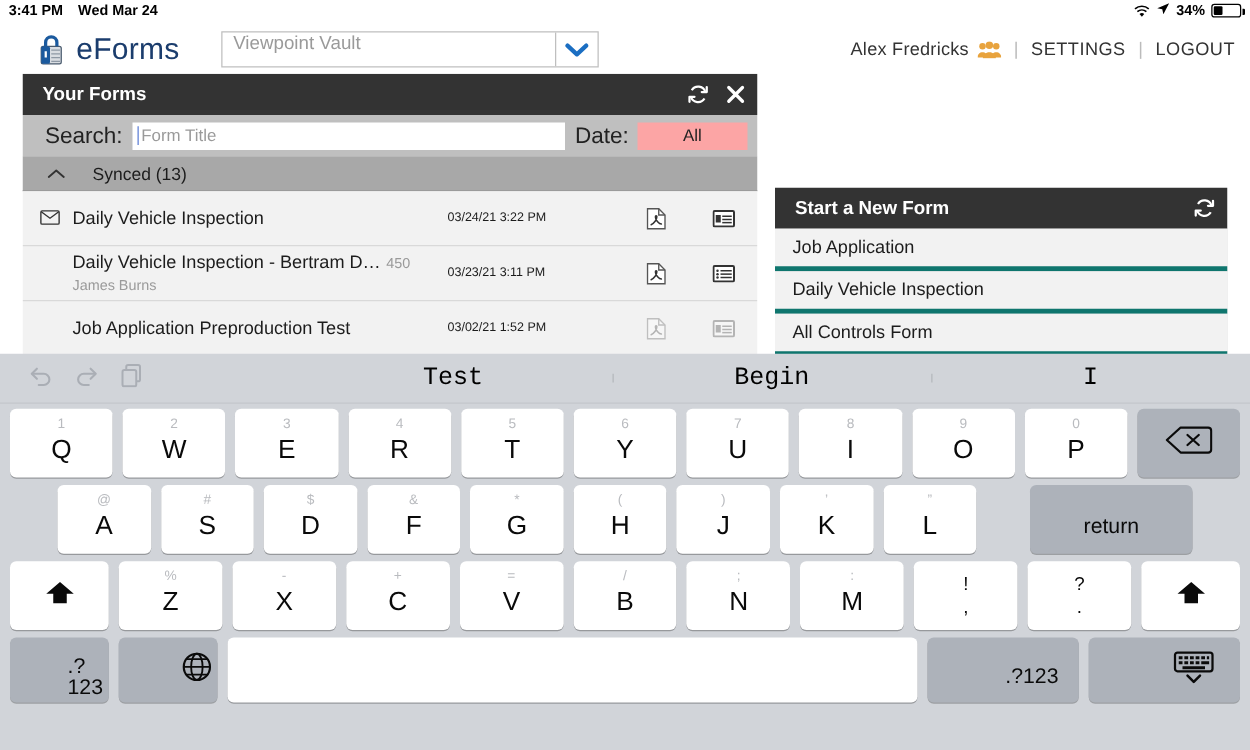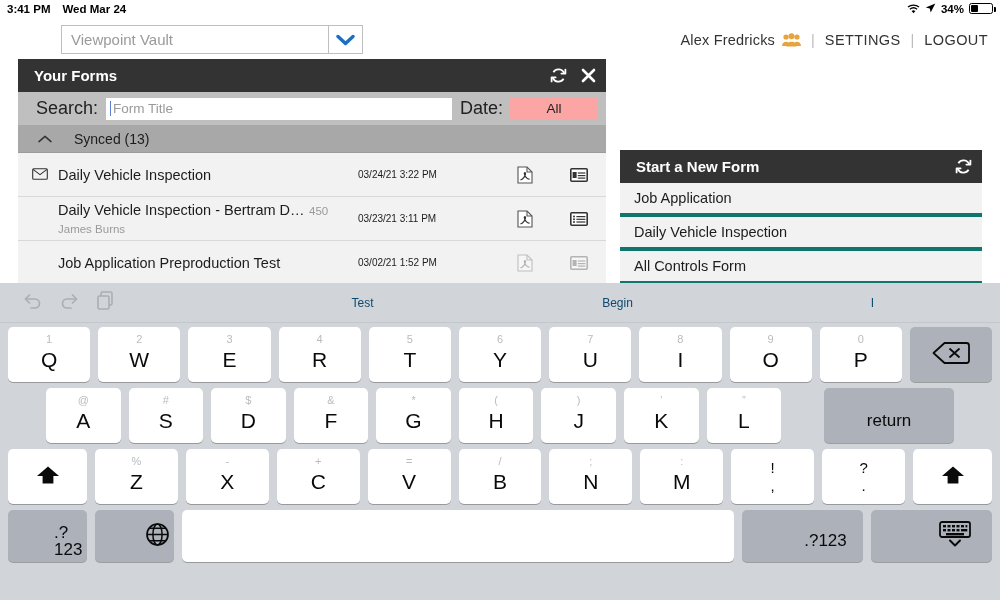--- a/index.html
+++ b/index.html
@@ -39,21 +39,21 @@
     height:45px; display:flex; align-items:center; padding:0 12px 0 28px;
   }
   .logo-wrap{ display:flex; align-items:center; gap:7px; }
   .lock-ico{ width:26px; height:28px; }
   .brand{ font-size:24px; color:#1b3d6d; letter-spacing:.2px; }
 
   .vault-select{
     margin-left:33px;
     width:302px; height:29px;
     border:1px solid #bfbfbf; background:#fff;
-    display:flex; align-items:center;
+    display:flex; 
     position:relative;
   }
   .vault-text{
     flex:1; padding-left:9px; font-size:15px; color:#9a9a9a;
   }
   .vault-arrow{
     width:34px; height:100%; border-left:1px solid #bfbfbf;
     display:flex; align-items:center; justify-content:center;
   }
 
@@ -145,21 +145,21 @@
   }
   .kb-toolbar{
     height:40px; display:flex; align-items:center;
     border-bottom:1px solid #c3c6cb;
   }
   .kb-tools{ display:flex; align-items:center; gap:16px; padding-left:22px; width:235px;}
   .kb-tool{ opacity:.55; }
   .suggestions{ flex:1; display:flex; align-items:stretch; }
   .sugg{
     flex:1; display:flex; align-items:center; justify-content:center;
-    font-size:12px; color:#0c4a6e; position:relative;
+    font-size:20px; color:#000000; position:relative;font-family:Liberation Mono, monospace;
   }
   .sugg + .sugg:before{
     content:""; position:absolute; left:0; top:8px; bottom:8px;
     width:1px; background:#b4b7bc;
   }
 
   .kb-rows{ padding:4px 4px 0 4px; }
   .kb-row{ display:flex; align-items:stretch; margin-bottom:6px; }
   .key{
     background:#ffffff; border-radius:5px; height:55px;
@@ -208,20 +208,34 @@
         </svg>
     </span>
     <span class="batt-pct">34%</span>
     <span class="batt">
         <span class="batt-fill"></span>
       </span>
   </div>
 </div>
 
 <div class="appheader">
+  <div class="logo-wrap">
+    <span class="lock-ico">
+      <svg width="26" height="28" viewBox="0 0 26 28">
+        <rect x="5" y="11" width="16" height="14" rx="1.5" fill="#d9dde2" stroke="#4a5b6e" stroke-width="1"></rect>
+        <path d="M8.5 11V8a4.5 4.5 0 0 1 9 0v3" fill="none" stroke="#1b5a9e" stroke-width="2.6"></path>
+        <rect x="5" y="11" width="7" height="14" rx="1.5" fill="#1b5a9e"></rect>
+        <rect x="7.7" y="15" width="1.8" height="5" fill="#fff"></rect>
+        <g stroke="#8e99a5" stroke-width="1">
+            <path d="M13 14h7M13 17h7M13 20h7M13 23h7"></path>
+          </g>
+      </svg>
+    </span>
+    <span class="brand">eForms</span>
+  </div>
 
   <div class="vault-select">
     <span class="vault-text">Viewpoint Vault</span>
     <span class="vault-arrow">
       <svg width="19" height="12" viewBox="0 0 19 12">
           <path d="M2 2.5 9.5 9.5 17 2.5" fill="none" stroke="#1b6ec2" stroke-width="3.4" stroke-linecap="round" stroke-linejoin="round"></path>
         </svg>
     </span>
   </div>
 

